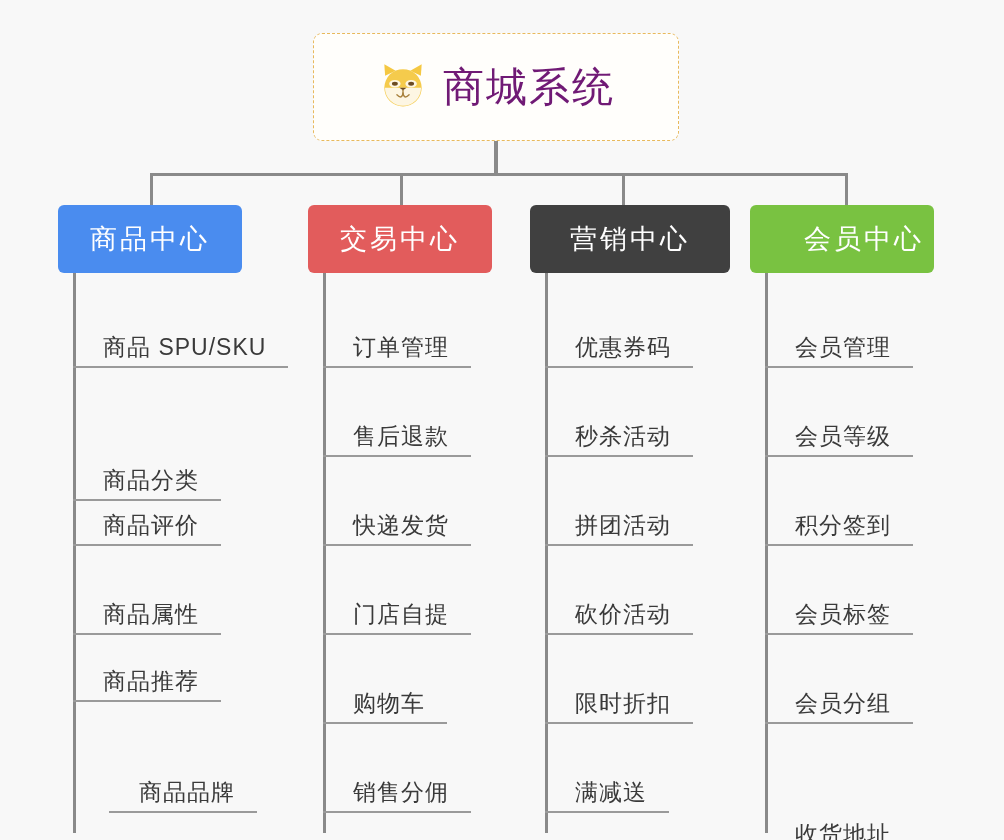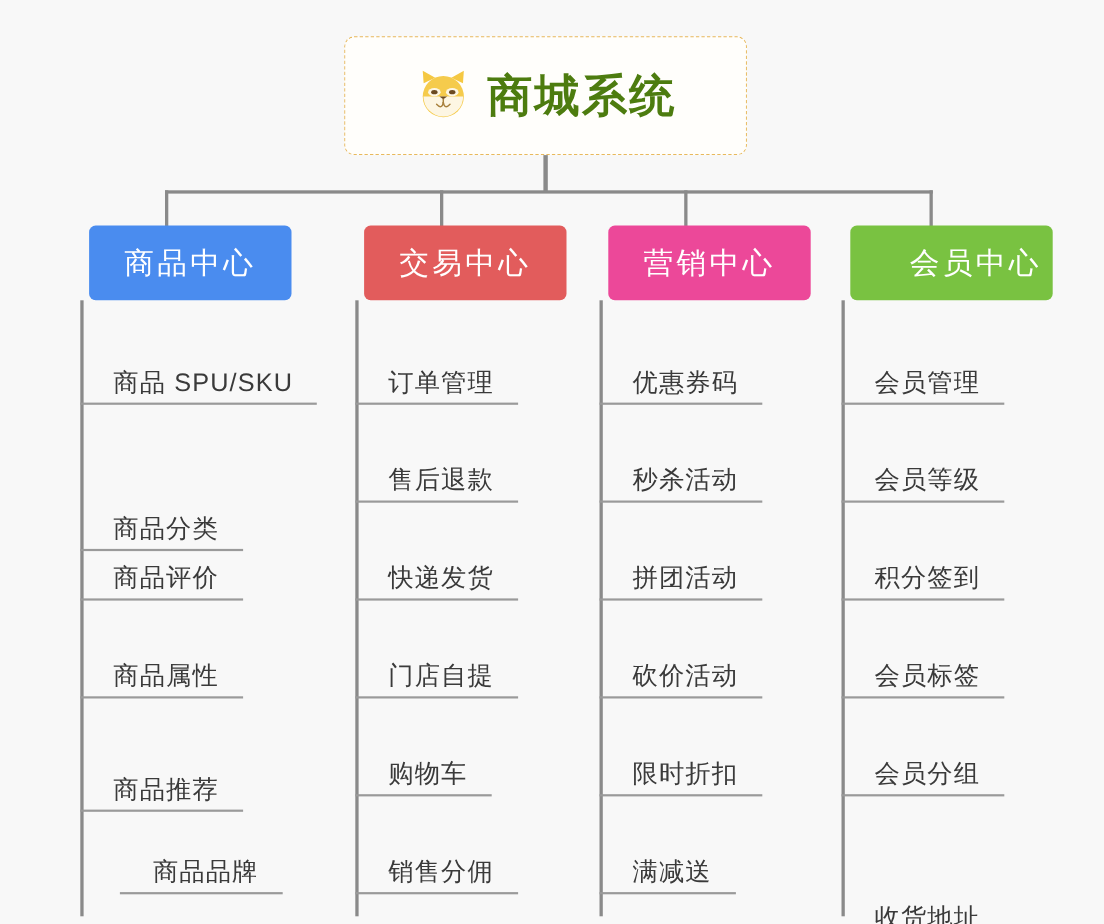--- a/index.html
+++ b/index.html
@@ -40,24 +40,24 @@
   }
   .root-icon {
     width: 52px;
     height: 52px;
     flex: 0 0 52px;
     display: block;
   }
   .root-title {
     font-size: 41px;
     line-height: 1;
-    color: #4d7c0f;
+    color: #701a75;
     letter-spacing: 2px;
     white-space: nowrap;
-    font-weight: 700;
+    font-weight: 400;
   }
 
   
   .conn {
     position: absolute;
     background: #8a8a8a;
   }
   .conn-v { width: 3px; }
   .conn-h { height: 3px; }
 
@@ -72,21 +72,20 @@
     top: 0;
     height: 68px;
     border-radius: 6px;
     display: flex;
     align-items: center;
     justify-content: center;
     color: #ffffff;
     font-size: 27px;
     letter-spacing: 3px;
     white-space: nowrap;
-    margin-left: 23px;
   }
 
   
   .trunk {
     position: absolute;
     width: 3px;
     background: #8a8a8a;
   }
 
   .leaf {
@@ -155,21 +154,21 @@
     </div>
     <div class="leaf" style="left:15px; top:163px;margin-top:44px;">
       <span class="leaf-label">商品分类</span>
     </div>
     <div class="leaf" style="left:15px; top:252px;">
       <span class="leaf-label">商品评价</span>
     </div>
     <div class="leaf" style="left:15px; top:341px;">
       <span class="leaf-label">商品属性</span>
     </div>
-    <div class="leaf" style="left:15px; top:444px;">
+    <div class="leaf" style="left:15px; top:408px;">
       <span class="leaf-label">商品推荐</span>
     </div>
     <div class="leaf" style="left:15px; top:519px;margin-left:36px;">
       <span class="leaf-label">商品品牌</span>
     </div>
   </div>
 
   <div class="branch" style="left:308px; width:220px;">
     <div class="cat-box" style="width:184px; background:#e25c5c;">
       <span>交易中心</span>
@@ -190,21 +189,21 @@
     </div>
     <div class="leaf" style="left:15px; top:430px;">
       <span class="leaf-label">购物车</span>
     </div>
     <div class="leaf" style="left:15px; top:519px;">
       <span class="leaf-label">销售分佣</span>
     </div>
   </div>
 
   <div class="branch" style="left:530px; width:220px;">
-    <div class="cat-box" style="width:184px; background:#ec4899;">
+    <div class="cat-box" style="width:200px; background:#404040;">
       <span>营销中心</span>
     </div>
     <div class="trunk" style="left:15px; top:68px; height:560px;"></div>
 
     <div class="leaf" style="left:15px; top:74px;">
       <span class="leaf-label">优惠券码</span>
     </div>
     <div class="leaf" style="left:15px; top:163px;">
       <span class="leaf-label">秒杀活动</span>
     </div>

